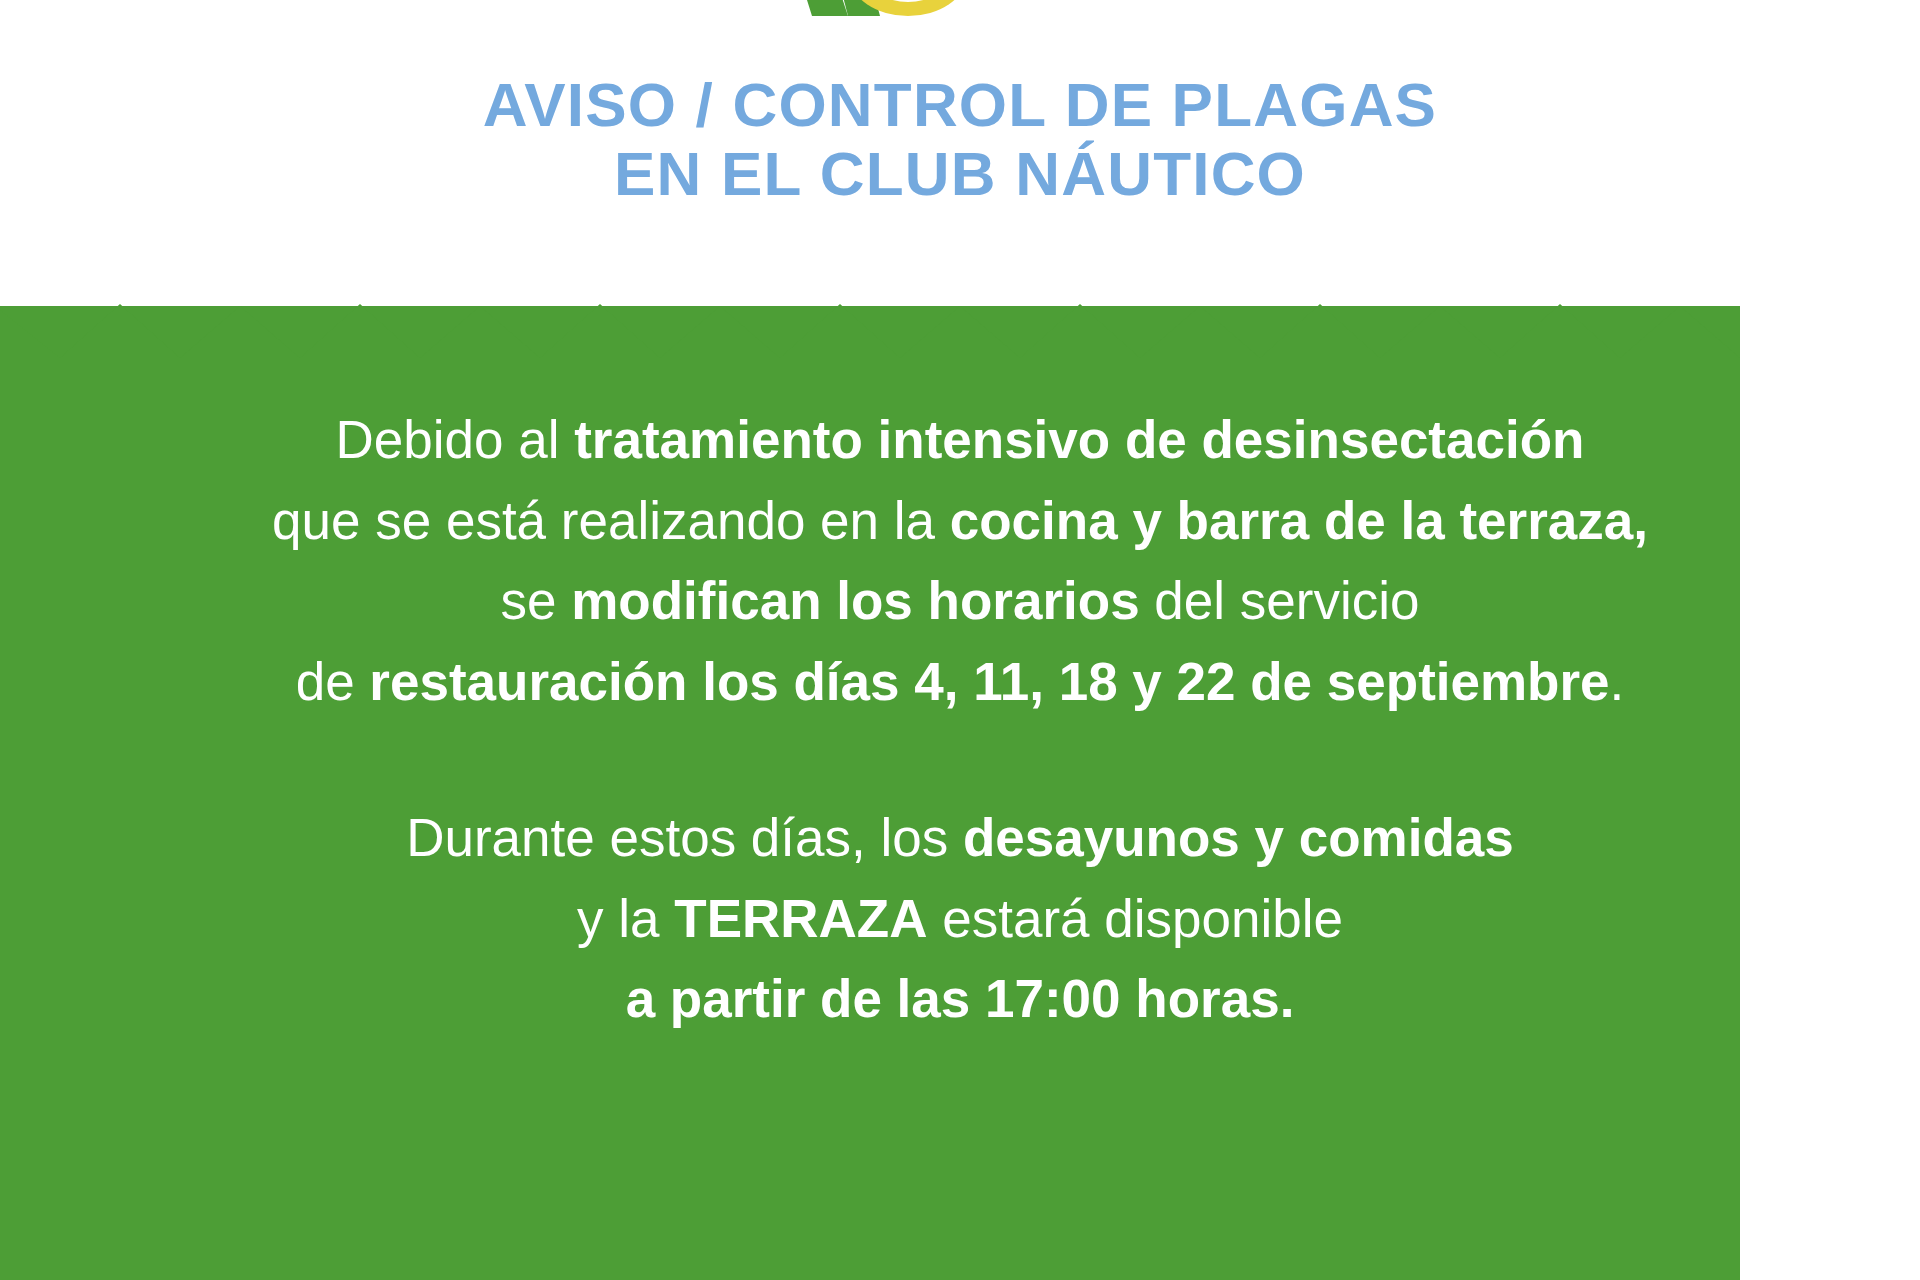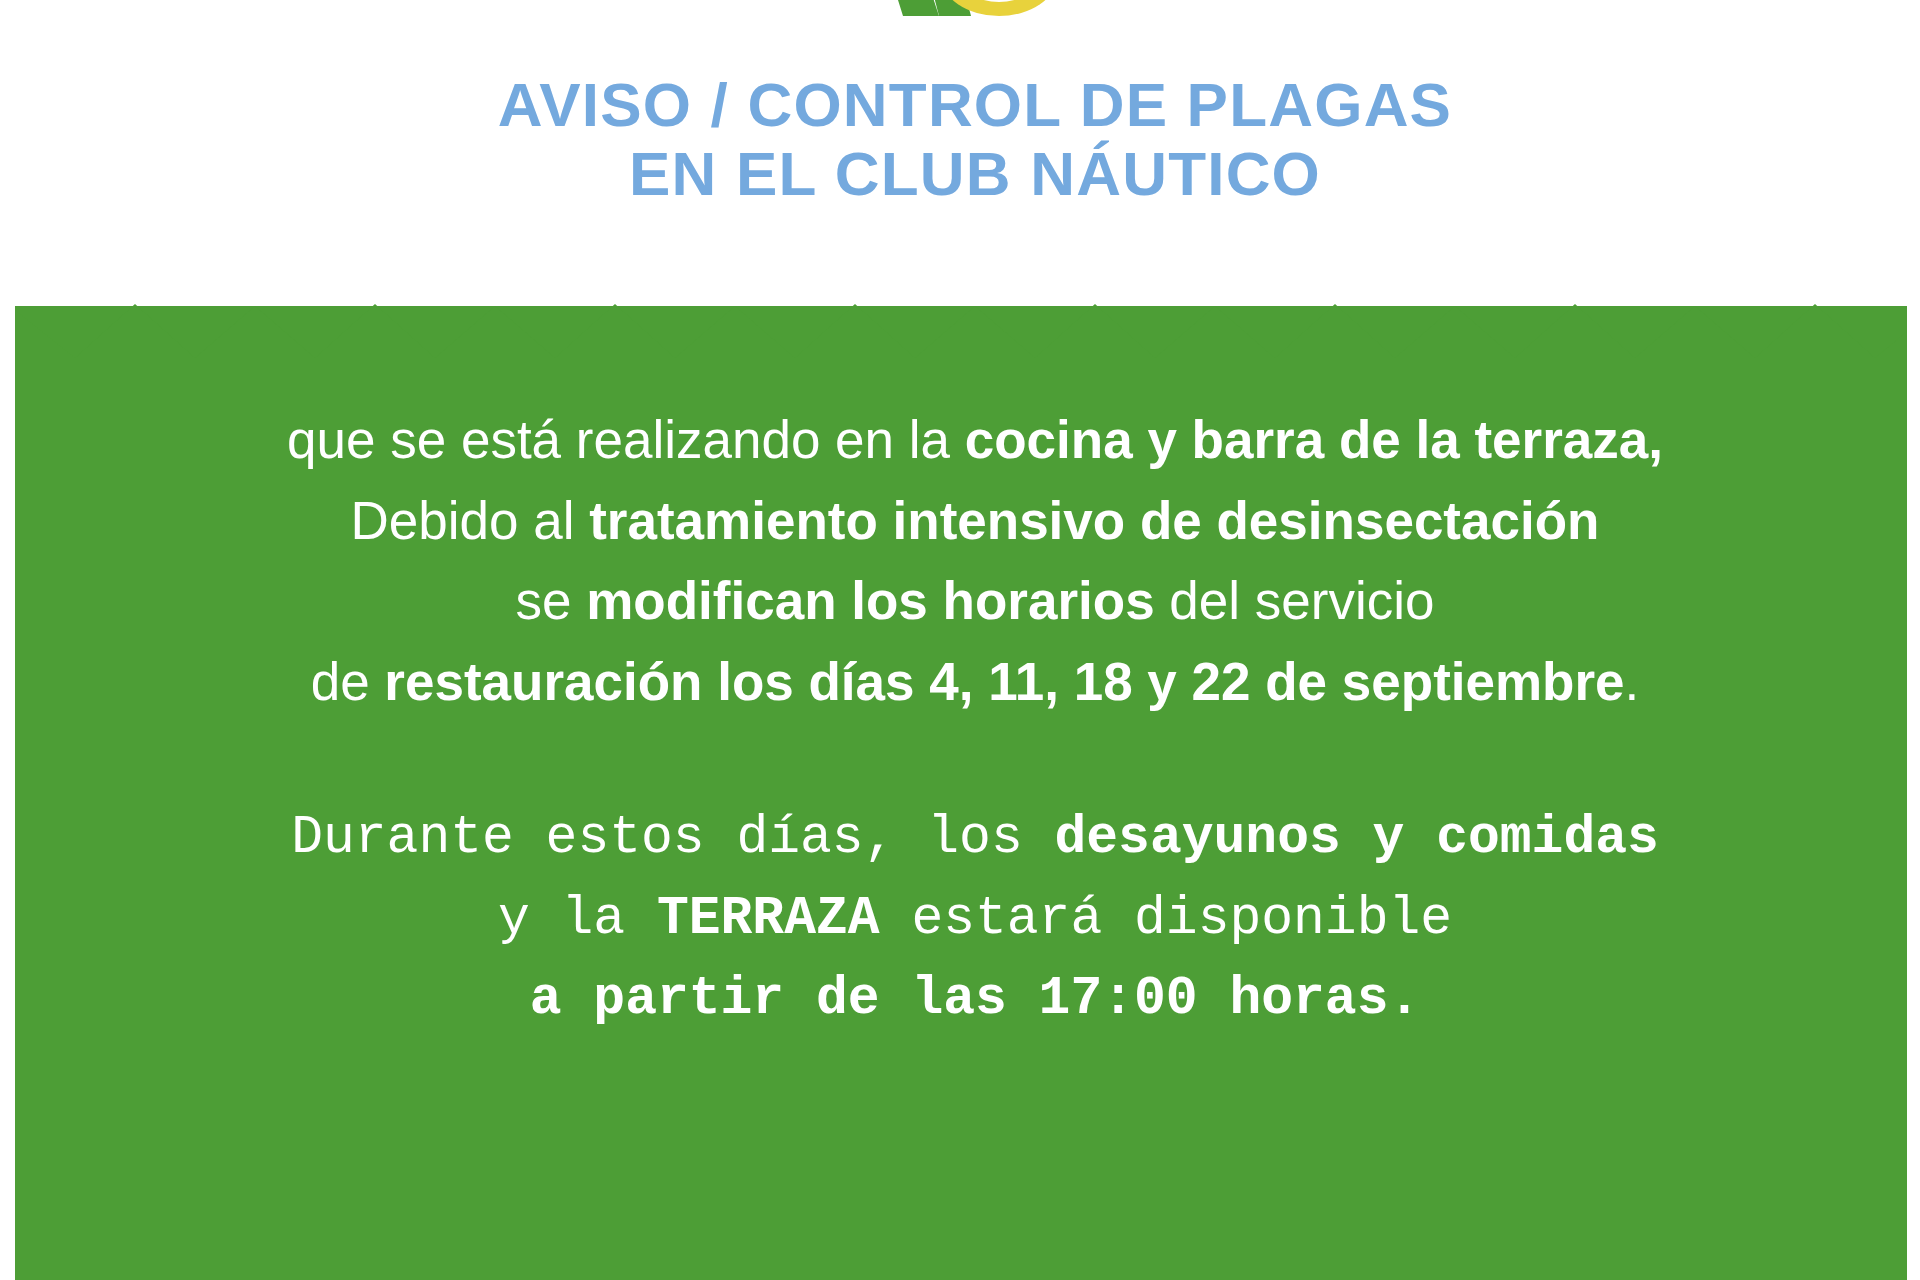--- a/index.html
+++ b/index.html
@@ -10,25 +10,24 @@
     width: 1920px;
     height: 1280px;
     background: #ffffff;
     font-family: "Liberation Sans", sans-serif;
     overflow: hidden;
     position: relative;
   }
 
   .poster {
     position: relative;
-    width: 1892px;
+    width: 1740px;
     height: 1280px;
     overflow: hidden;
     background: #701a75;
-    margin-left: 15px;
   }
 
   
   .top-band {
     position: absolute;
     top: 0;
     left: 0;
     width: 1920px;
     height: 306px;
     background: #ffffff;
@@ -98,21 +97,20 @@
     z-index: 6;
     padding: 0 90px;
     box-sizing: border-box;
   }
 
   .para {
     margin: 0;
   }
   .para + .para {
     margin-top: 76px;
-    font-family: Liberation Mono, monospace;
   }
   .para .ln {
     display: block;
     white-space: nowrap;
   }
   .para b {
     font-weight: bold;
   }
 </style>
 </head>
@@ -136,22 +134,22 @@
     <span class="line2">EN EL CLUB NÁUTICO</span>
   </div>
 
   <svg class="zigzag" viewBox="0 0 1920 62" preserveAspectRatio="none" aria-hidden="true">
     <polygon fill="#4d9e36" points="0,62 0,14 60,62 120,8 180,62 240,10 300,62 360,8 420,62 480,10 540,62 600,8 660,62 720,10 780,62 840,8 900,62 960,10 1020,62 1080,8 1140,62 1200,10 1260,62 1320,8 1380,62 1440,10 1500,62 1560,8 1620,62 1680,10 1740,62 1800,8 1860,62 1920,12 1920,62"></polygon>
   </svg>
 
   <div class="body-copy">
 
     <p class="para">
+      <span class="ln"><span>Debido al </span><b>tratamiento intensivo de desinsectación</b></span>
       <span class="ln"><span>que se está realizando en la </span><b>cocina y barra de la terraza,</b></span>
-      <span class="ln"><span>Debido al </span><b>tratamiento intensivo de desinsectación</b></span>
       <span class="ln"><span>se </span><b>modifican los horarios</b><span> del servicio</span></span>
       <span class="ln"><span>de </span><b>restauración los días 4, 11, 18 y 22 de septiembre</b><span>.</span></span>
     </p>
 
     <p class="para">
       <span class="ln"><span>Durante estos días, los </span><b>desayunos y comidas</b></span>
       <span class="ln"><span>y la </span><b>TERRAZA</b><span> estará disponible</span></span>
       <span class="ln"><b>a partir de las 17:00 horas.</b></span>
     </p>
 

